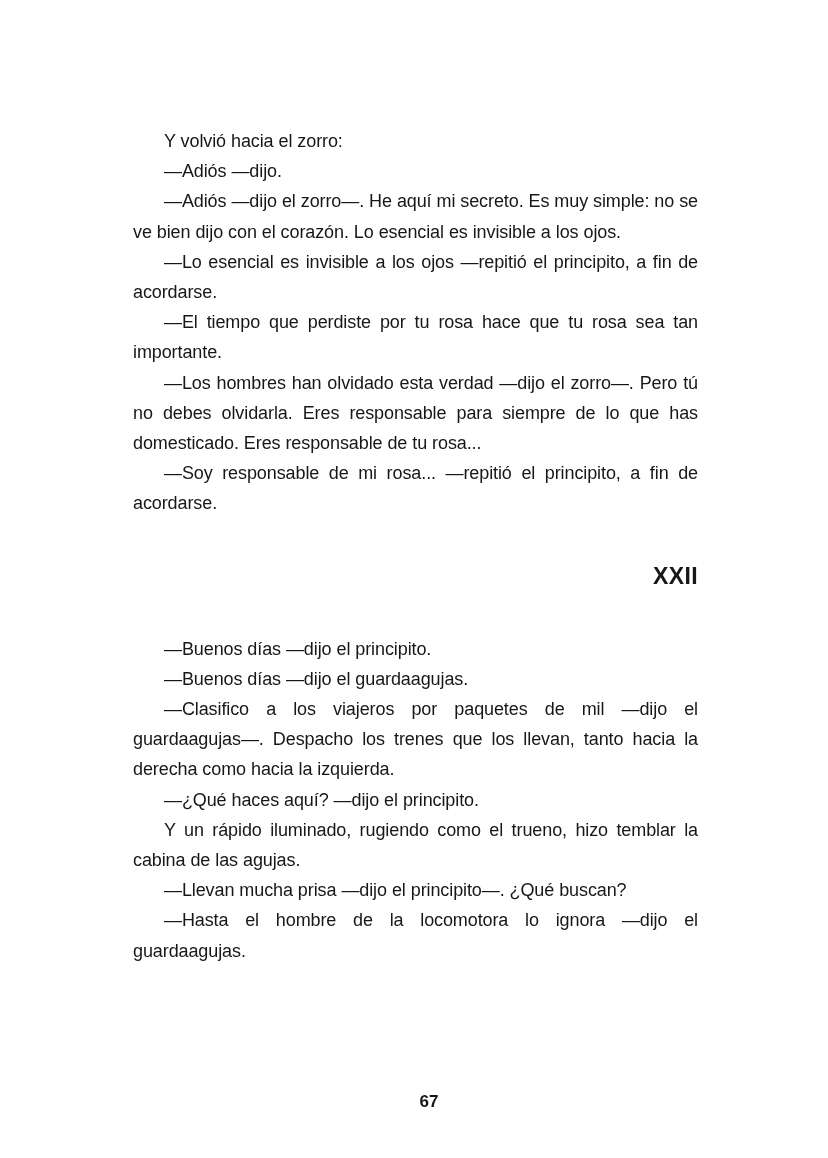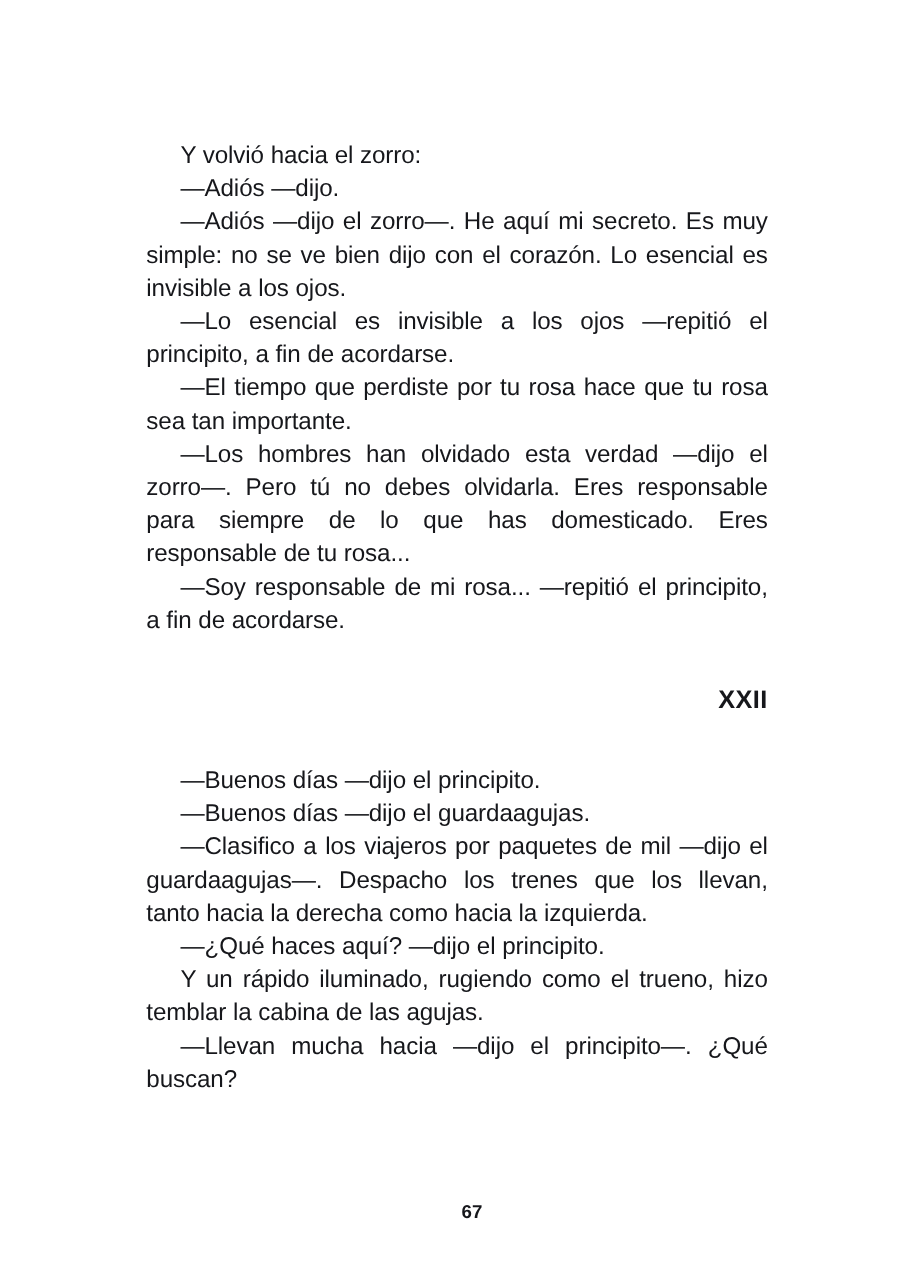--- a/index.html
+++ b/index.html
@@ -25,21 +25,21 @@
 
   .text-block {
     position: absolute;
     left: 133px;
     top: 126px;
     width: 565px;
   }
 
   p.para {
     margin: 0;
-    font-size: 22px;
+    font-size: 18px;
     line-height: 30.2px;
     text-align: justify;
     text-justify: inter-word;
     text-indent: 31px;
     color: #16171b;
     letter-spacing: -0.1px;
     word-spacing: 0.1px;
     -webkit-font-smoothing: antialiased;
   }
 
@@ -87,19 +87,20 @@
 
     <div class="gap-before-heading"></div>
     <h2 class="chapter-heading">XXII</h2>
     <div class="gap-after-heading"></div>
 
     <p class="para">—Buenos días —dijo el principito.</p>
     <p class="para">—Buenos días —dijo el guardaagujas.</p>
     <p class="para">—Clasifico a los viajeros por paquetes de mil —dijo el guardaagujas—. Despacho los trenes que los llevan, tanto hacia la derecha como hacia la izquierda.</p>
     <p class="para">—¿Qué haces aquí? —dijo el principito.</p>
     <p class="para">Y un rápido iluminado, rugiendo como el trueno, hizo temblar la cabina de las agujas.</p>
-    <p class="para">—Llevan mucha hacia —dijo el principito—. ¿Qué buscan?</p>
+    <p class="para">—Llevan mucha prisa —dijo el principito—. ¿Qué buscan?</p>
+    <p class="para">—Hasta el hombre de la locomotora lo ignora —dijo el guardaagujas.</p>
 
   </div>
 
   <div class="page-number">67</div>
 
 </div>
 
 </body></html>

